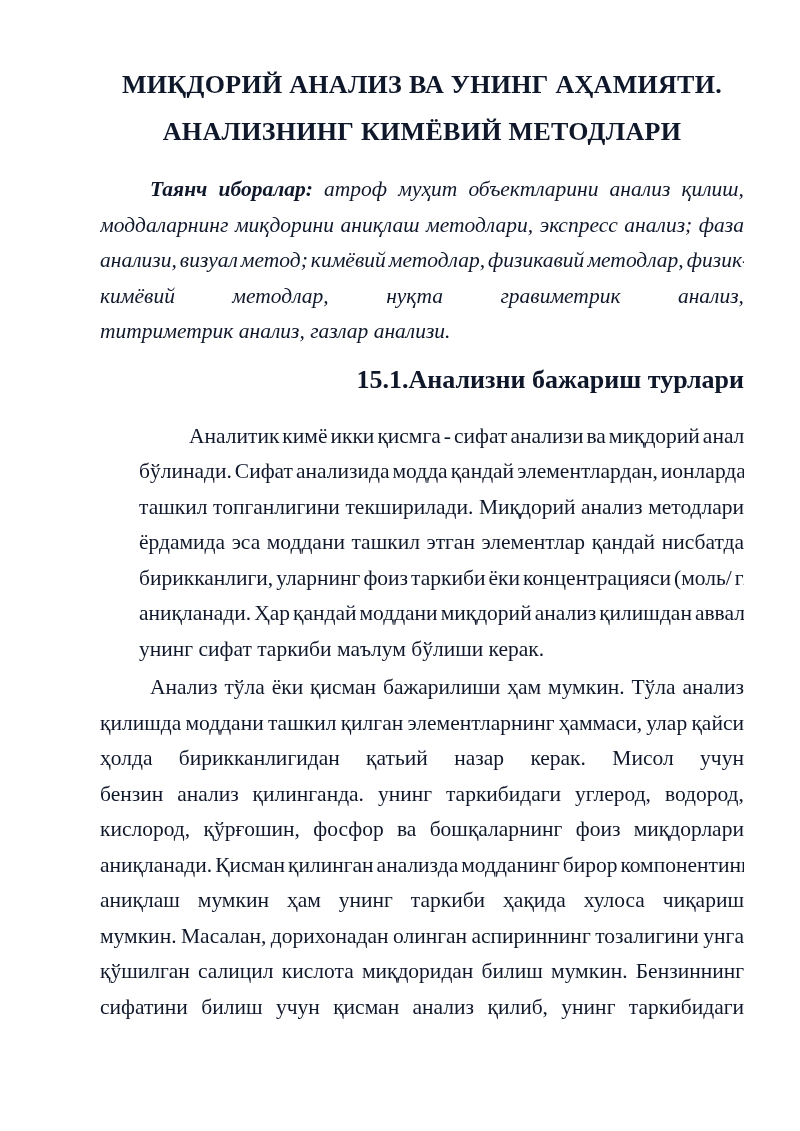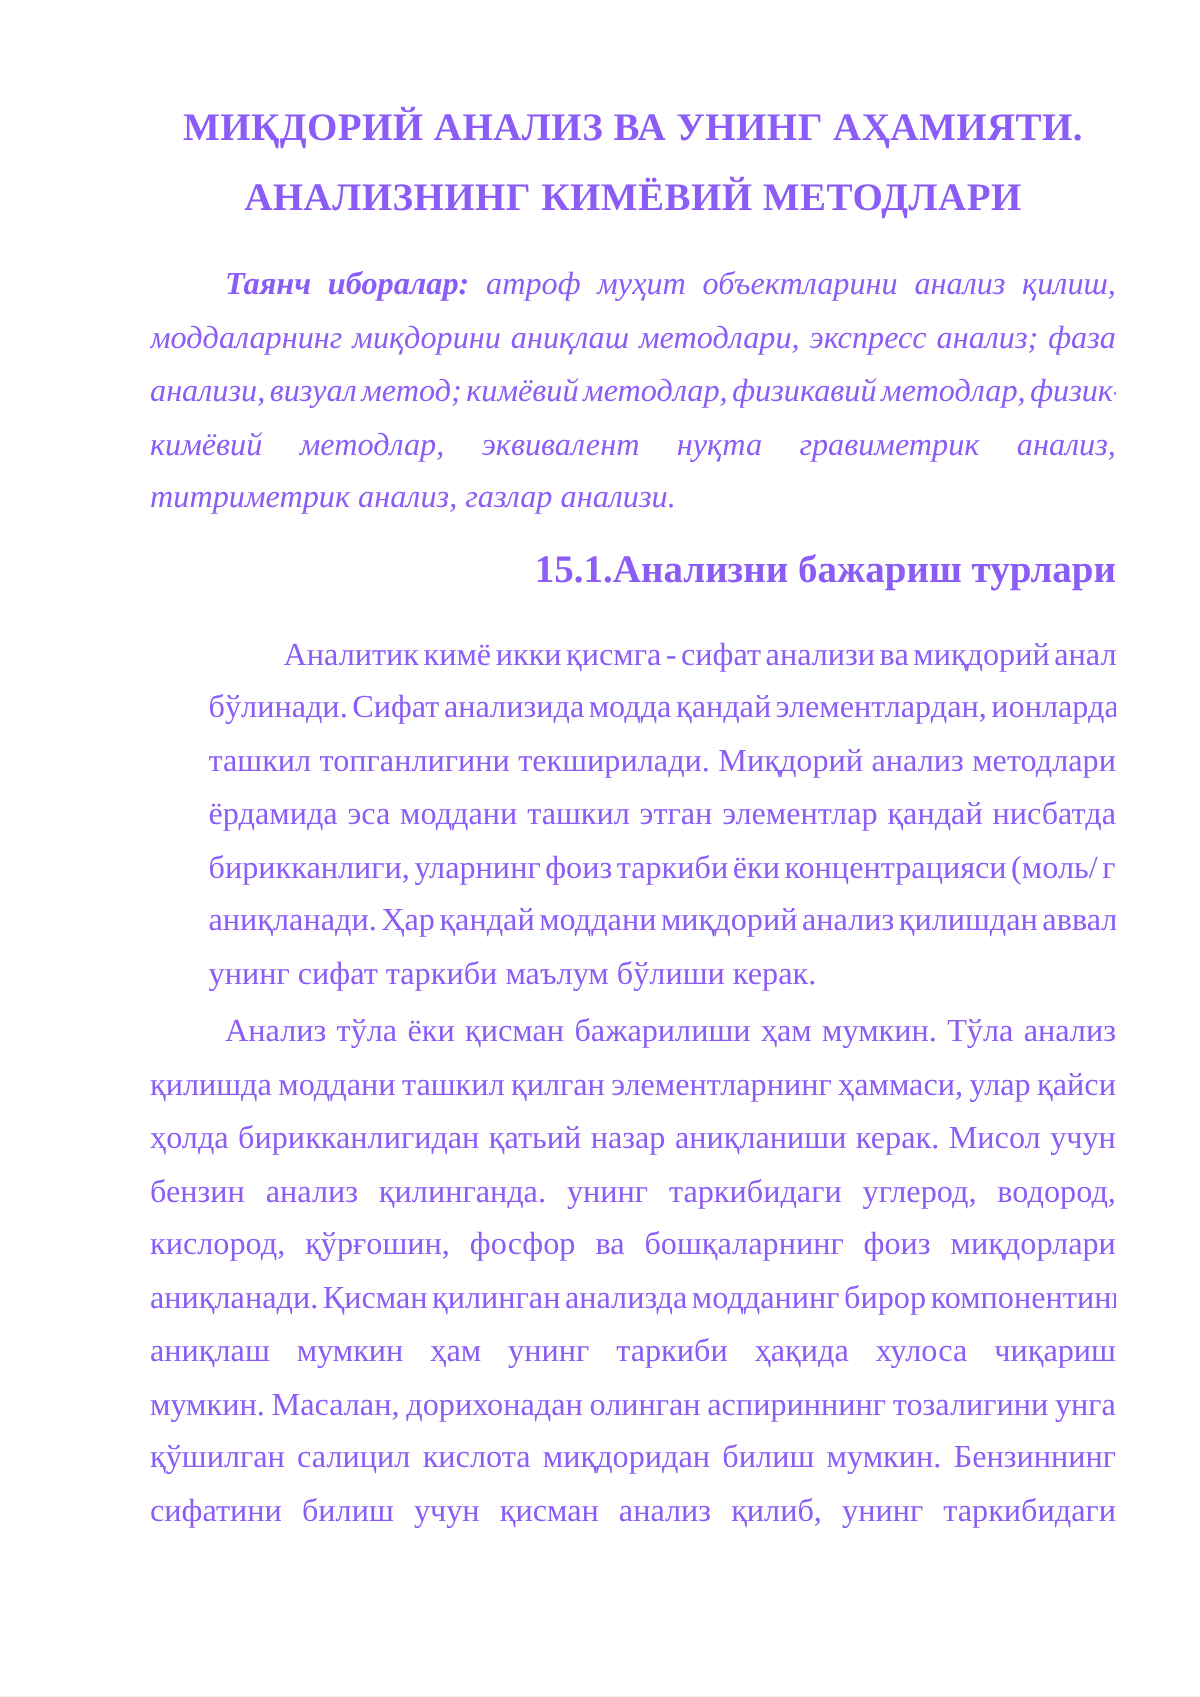--- a/index.html
+++ b/index.html
@@ -5,21 +5,21 @@
   html, body { margin: 0; padding: 0; background: #e8e8e8; }
   .page {
     position: relative;
     width: 800px;
     height: 1131px;
     margin: 0 auto;
     background: #ffffff;
     box-sizing: border-box;
     padding: 0 56px 0 100px;
     font-family: "Liberation Serif", "DejaVu Serif", serif;
-    color: #8b5cf6;
+    color: #0f172a;
     overflow: hidden;
   }
   .title {
     margin-top: 61px;
     font-weight: bold;
     font-size: 26px;
     line-height: 47px;
     text-align: center;
     letter-spacing: 0.3px;
   }
@@ -82,21 +82,20 @@
         <span>метод;</span>
         <span>кимёвий</span>
         <span>методлар,</span>
         <span>физикавий</span>
         <span>методлар,</span>
         <span>физик-</span>
       </div>
       <div class="line just">
         <span>кимёвий</span>
         <span>методлар,</span>
-        <span>эквивалент</span>
         <span>нуқта</span>
         <span>гравиметрик</span>
         <span>анализ,</span>
       </div>
       <div class="line">титриметрик анализ, газлар анализи.</div>
     </div>
 
   <h2 class="heading">15.1.Анализни бажариш турлари</h2>
 
   <div class="para body-1">
@@ -182,21 +181,20 @@
         <span>элементларнинг</span>
         <span>ҳаммаси,</span>
         <span>улар</span>
         <span>қайси</span>
       </div>
       <div class="line just">
         <span>ҳолда</span>
         <span>бирикканлигидан</span>
         <span>қатьий</span>
         <span>назар</span>
-        <span>аниқланиши</span>
         <span>керак.</span>
         <span>Мисол</span>
         <span>учун</span>
       </div>
       <div class="line just">
         <span>бензин</span>
         <span>анализ</span>
         <span>қилинганда.</span>
         <span>унинг</span>
         <span>таркибидаги</span>

